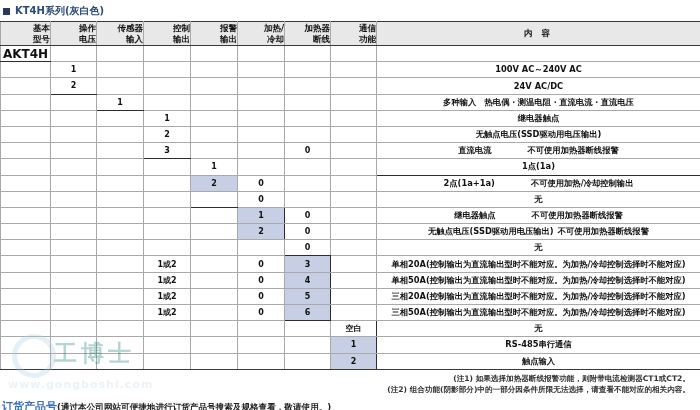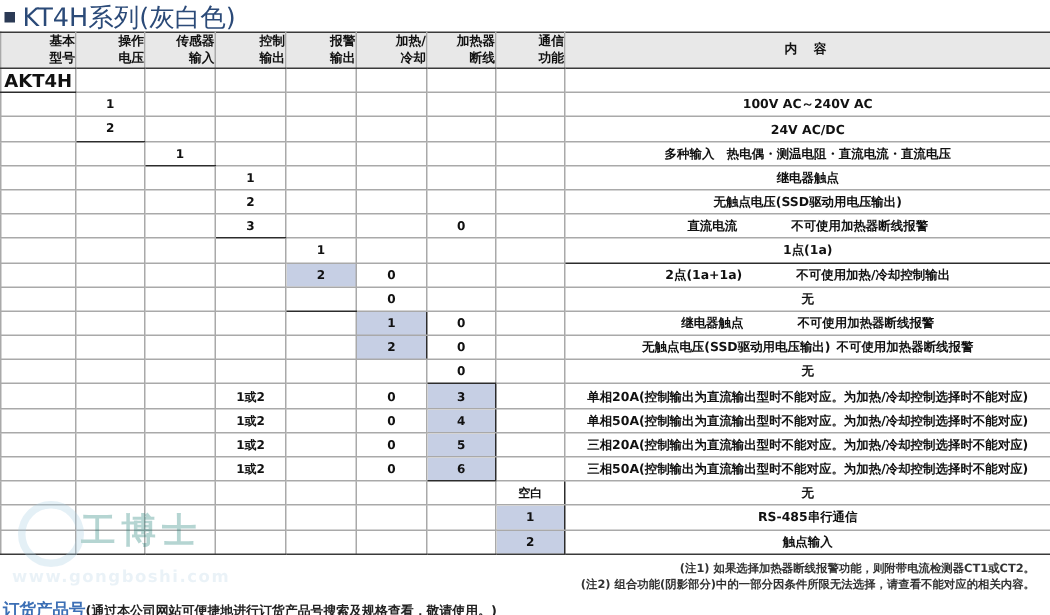--- a/index.html
+++ b/index.html
@@ -18,21 +18,21 @@
   .title-row{
     display:flex;align-items:center;
     padding:4px 0 3px 3px;
     height:14px;
   }
   .title-bullet{
     width:7px;height:7px;background:#2b3a55;
     margin-right:5px;flex:none;
   }
   .title-text{
-    font-size:17px;font-weight:normal;color:#2b4a78;
+    font-size:10px;font-weight:bold;color:#2b4a78;
     letter-spacing:0px;white-space:nowrap;
   }
 
   
   .tbl-wrap{position:relative;width:700px;}
   table.spec{
     border-collapse:collapse;
     table-layout:fixed;
     width:700px;
     font-size:8px;
@@ -51,21 +51,21 @@
   table.spec thead th{
     background:#e8e8e8;
     height:23px;
     font-size:8.5px;
     line-height:10.5px;
     border-top:1.6px solid #3a3a3a;
     border-bottom:1.6px solid #3a3a3a;
     font-weight:bold;
   }
   .hdr-l1,.hdr-l2{display:block;text-align:right;}
-  th.content-head{font-size:9px;letter-spacing:3px;font-family:Liberation Mono, monospace;}
+  th.content-head{font-size:9px;letter-spacing:3px;}
 
   td.txt{
     text-align:left;
     padding-left:4px;
     font-weight:bold;
     font-size:8.3px;
     white-space:nowrap;
     margin-left:32px;
   }
   td.txt .note{padding-left:36px;}

